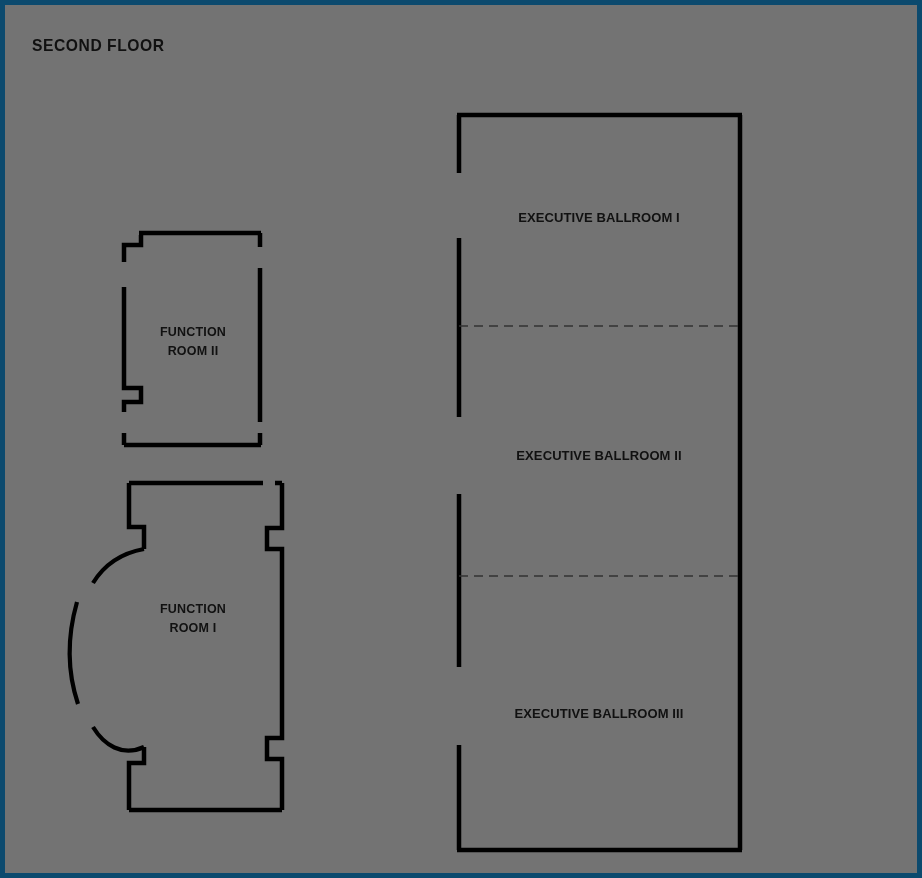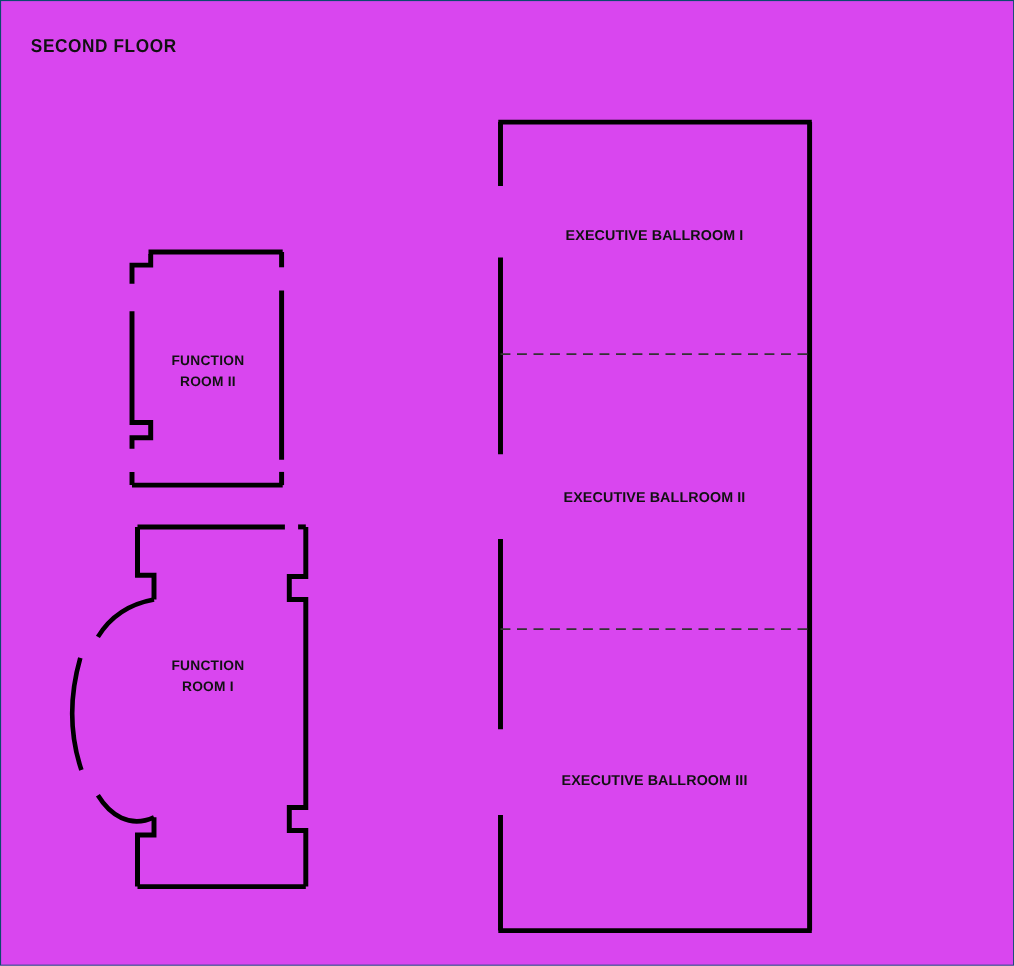--- a/index.html
+++ b/index.html
@@ -7,23 +7,23 @@
     padding: 0;
     background: #ffffff;
   }
   body {
     font-family: "Liberation Sans", sans-serif;
   }
   #floorplan-page {
     position: relative;
     width: 922px;
     height: 878px;
-    background: #d946ef;
+    background: #737373;
     box-sizing: border-box;
-    border: 1px solid #0c4a6e;
+    border: 5px solid #0c4a6e;
     overflow: hidden;
   }
   #page-title {
     position: absolute;
     left: 27px;
     top: 31px;
     font-size: 17px;
     font-weight: bold;
     letter-spacing: 0.6px;
     color: #111111;

